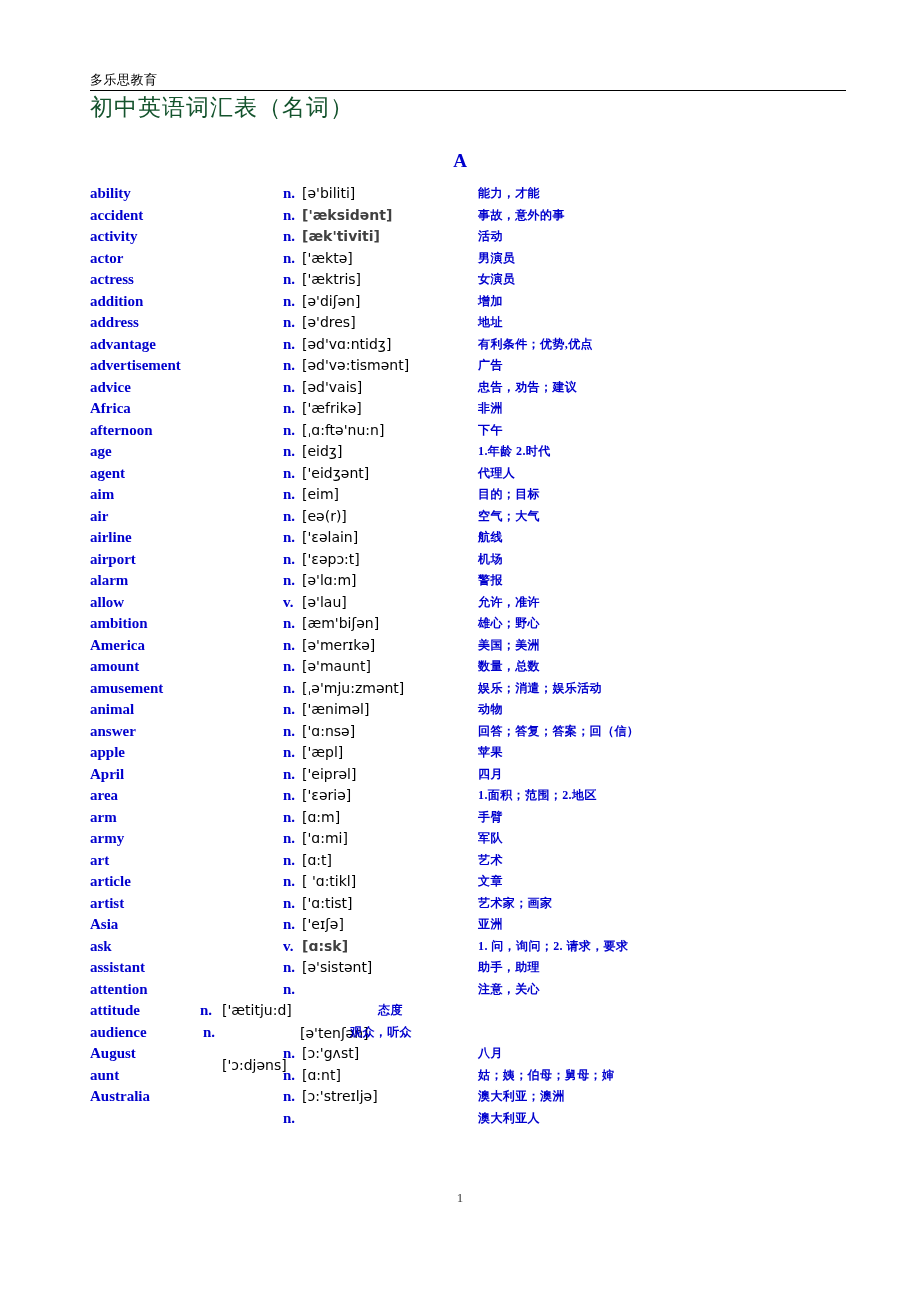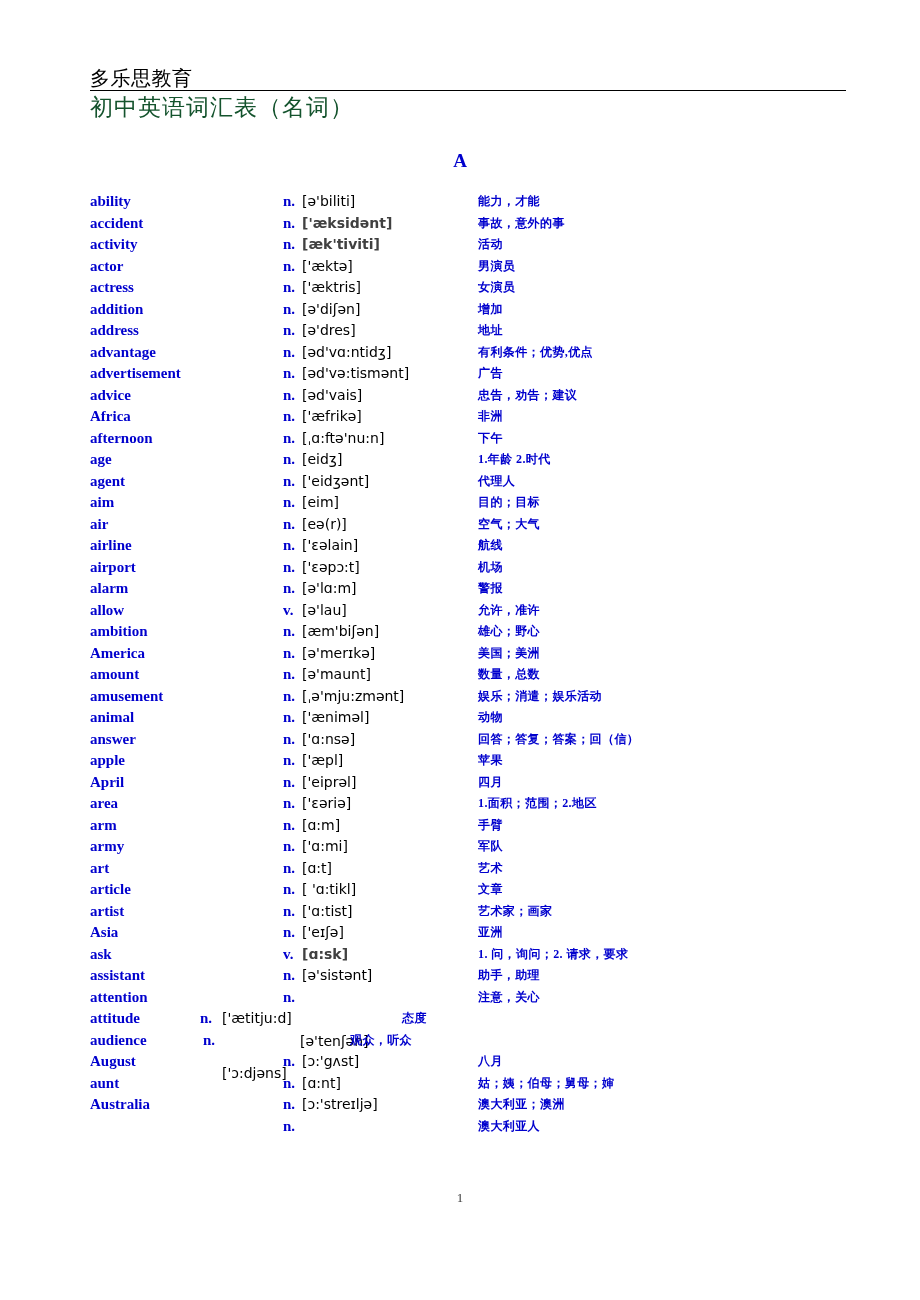--- a/index.html
+++ b/index.html
@@ -23,22 +23,22 @@
   }
 
   
   .header-block {
     position: absolute;
     left: 90px;
     top: 70px;
     width: 756px;
   }
   .header-org {
-    font-family: Liberation Mono, monospace;
-    font-size: 20px;
+    font-family: Liberation Sans, sans-serif;
+    font-size: 13px;
     line-height: 19px;
     color: #000000;
     letter-spacing: 0.5px;
   }
   .header-rule {
     border: 0;
     border-top: 1.6px solid #000000;
     margin: 1px 0 0 0;
     width: 756px;
   }
@@ -61,21 +61,21 @@
     font-family: "Liberation Serif", serif;
     font-weight: bold;
     font-size: 19px;
     color: #0000cd;
   }
 
   
   .word-list {
     position: absolute;
     left: 0;
-    top: 191px;
+    top: 183px;
     width: 920px;
   }
   .row {
     position: relative;
     height: 21.5px;
     width: 920px;
   }
   .col-word {
     position: absolute;
     left: 90px;
@@ -120,21 +120,21 @@
     font-weight: bold;
     font-size: 12px;
     line-height: 21px;
     color: #0000cd;
     white-space: nowrap;
     letter-spacing: 0.4px;
   }
   
   .row.shift .col-pos { left: 200px; }
   .row.shift .col-ipa { left: 222px; }
-  .row.shift .col-cn  { left: 378px; margin-left: 24px; }
+  .row.shift .col-cn  { left: 378px; }
 
   .row.shift2 .col-pos { left: 203px; }
   .row.shift2 .col-ipa { left: 222px; margin-top: 33px; }
   .row.shift2 .col-cn  { left: 350px; }
 
   
   .row .col-orphan {
     position: absolute;
     left: 283px;
     top: 0;

